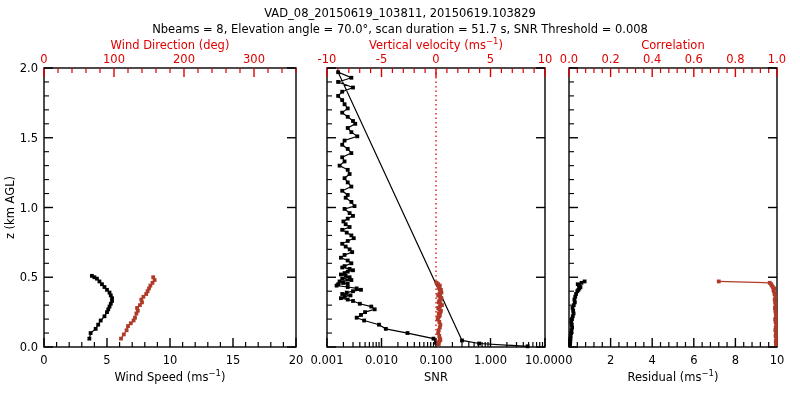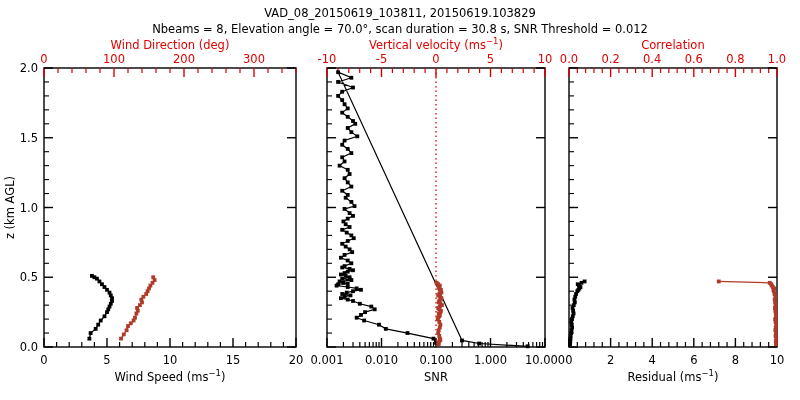--- a/index.html
+++ b/index.html
@@ -12,21 +12,21 @@
   .small{font-size:9.5px;}
   svg{position:absolute;left:0;top:0;}
   .ctr{transform:translateX(-50%);}
 </style>
 </head>
 <body>
 
 <div id="root">
 
   <div class="txt title ctr" style="left:400px;top:8px;">VAD_08_20150619_103811, 20150619.103829</div>
-  <div class="txt subtitle ctr" style="left:400px;top:24px;">Nbeams = 8, Elevation angle = 70.0°, scan duration = 30.8 s, SNR Threshold = 0.012</div>
+  <div class="txt subtitle ctr" style="left:400px;top:24px;">Nbeams = 8, Elevation angle = 70.0°, scan duration = 51.7 s, SNR Threshold = 0.008</div>
 
   <svg id="plot" width="800" height="400">
       <g>
         <rect x="44" y="68" width="252" height="279" fill="none" stroke="#000000" stroke-width="1.4"></rect>
         <line x1="44" y1="347" x2="44" y2="338" stroke="#000000" stroke-width="1.4"></line>
         <text x="44" y="364" font-family="&quot;DejaVu Sans&quot;,&quot;Liberation Sans&quot;,sans-serif" font-size="11.5px" fill="#000000" text-anchor="middle">0</text>
         <line x1="56.6" y1="347" x2="56.6" y2="342" stroke="#000000" stroke-width="1.2"></line>
         <line x1="69.2" y1="347" x2="69.2" y2="342" stroke="#000000" stroke-width="1.2"></line>
         <line x1="81.8" y1="347" x2="81.8" y2="342" stroke="#000000" stroke-width="1.2"></line>
         <line x1="94.4" y1="347" x2="94.4" y2="342" stroke="#000000" stroke-width="1.2"></line>

